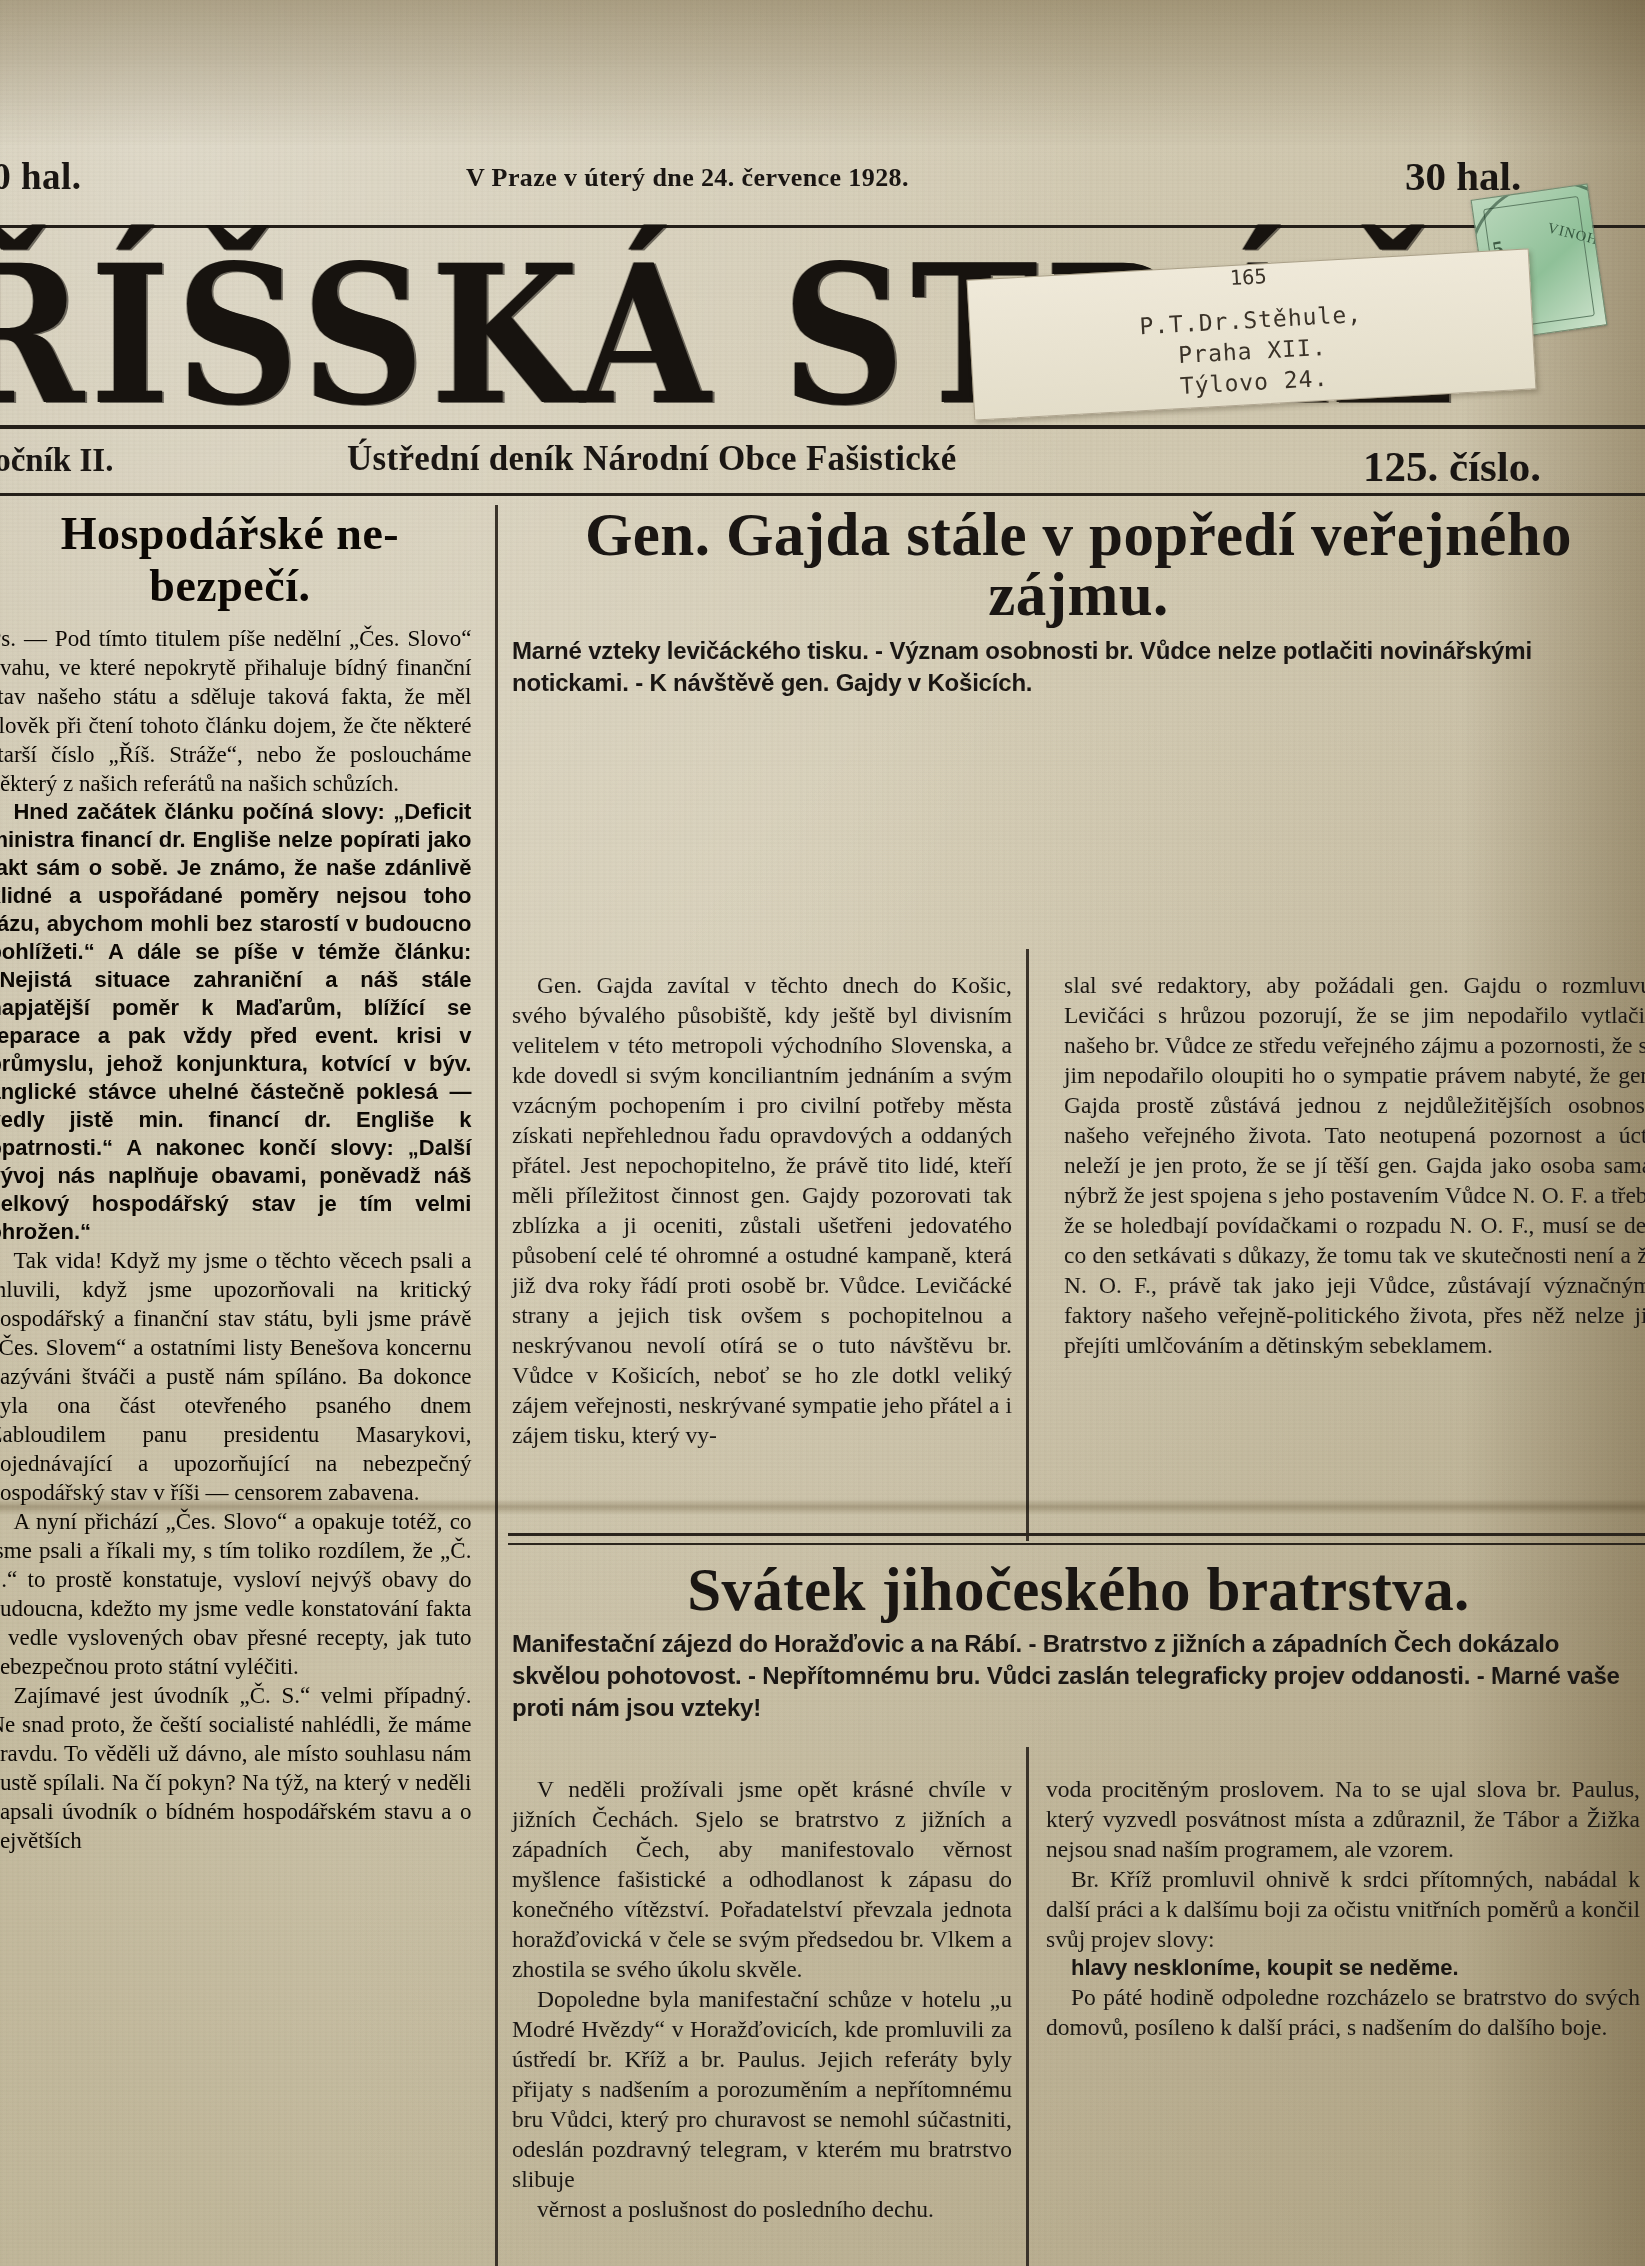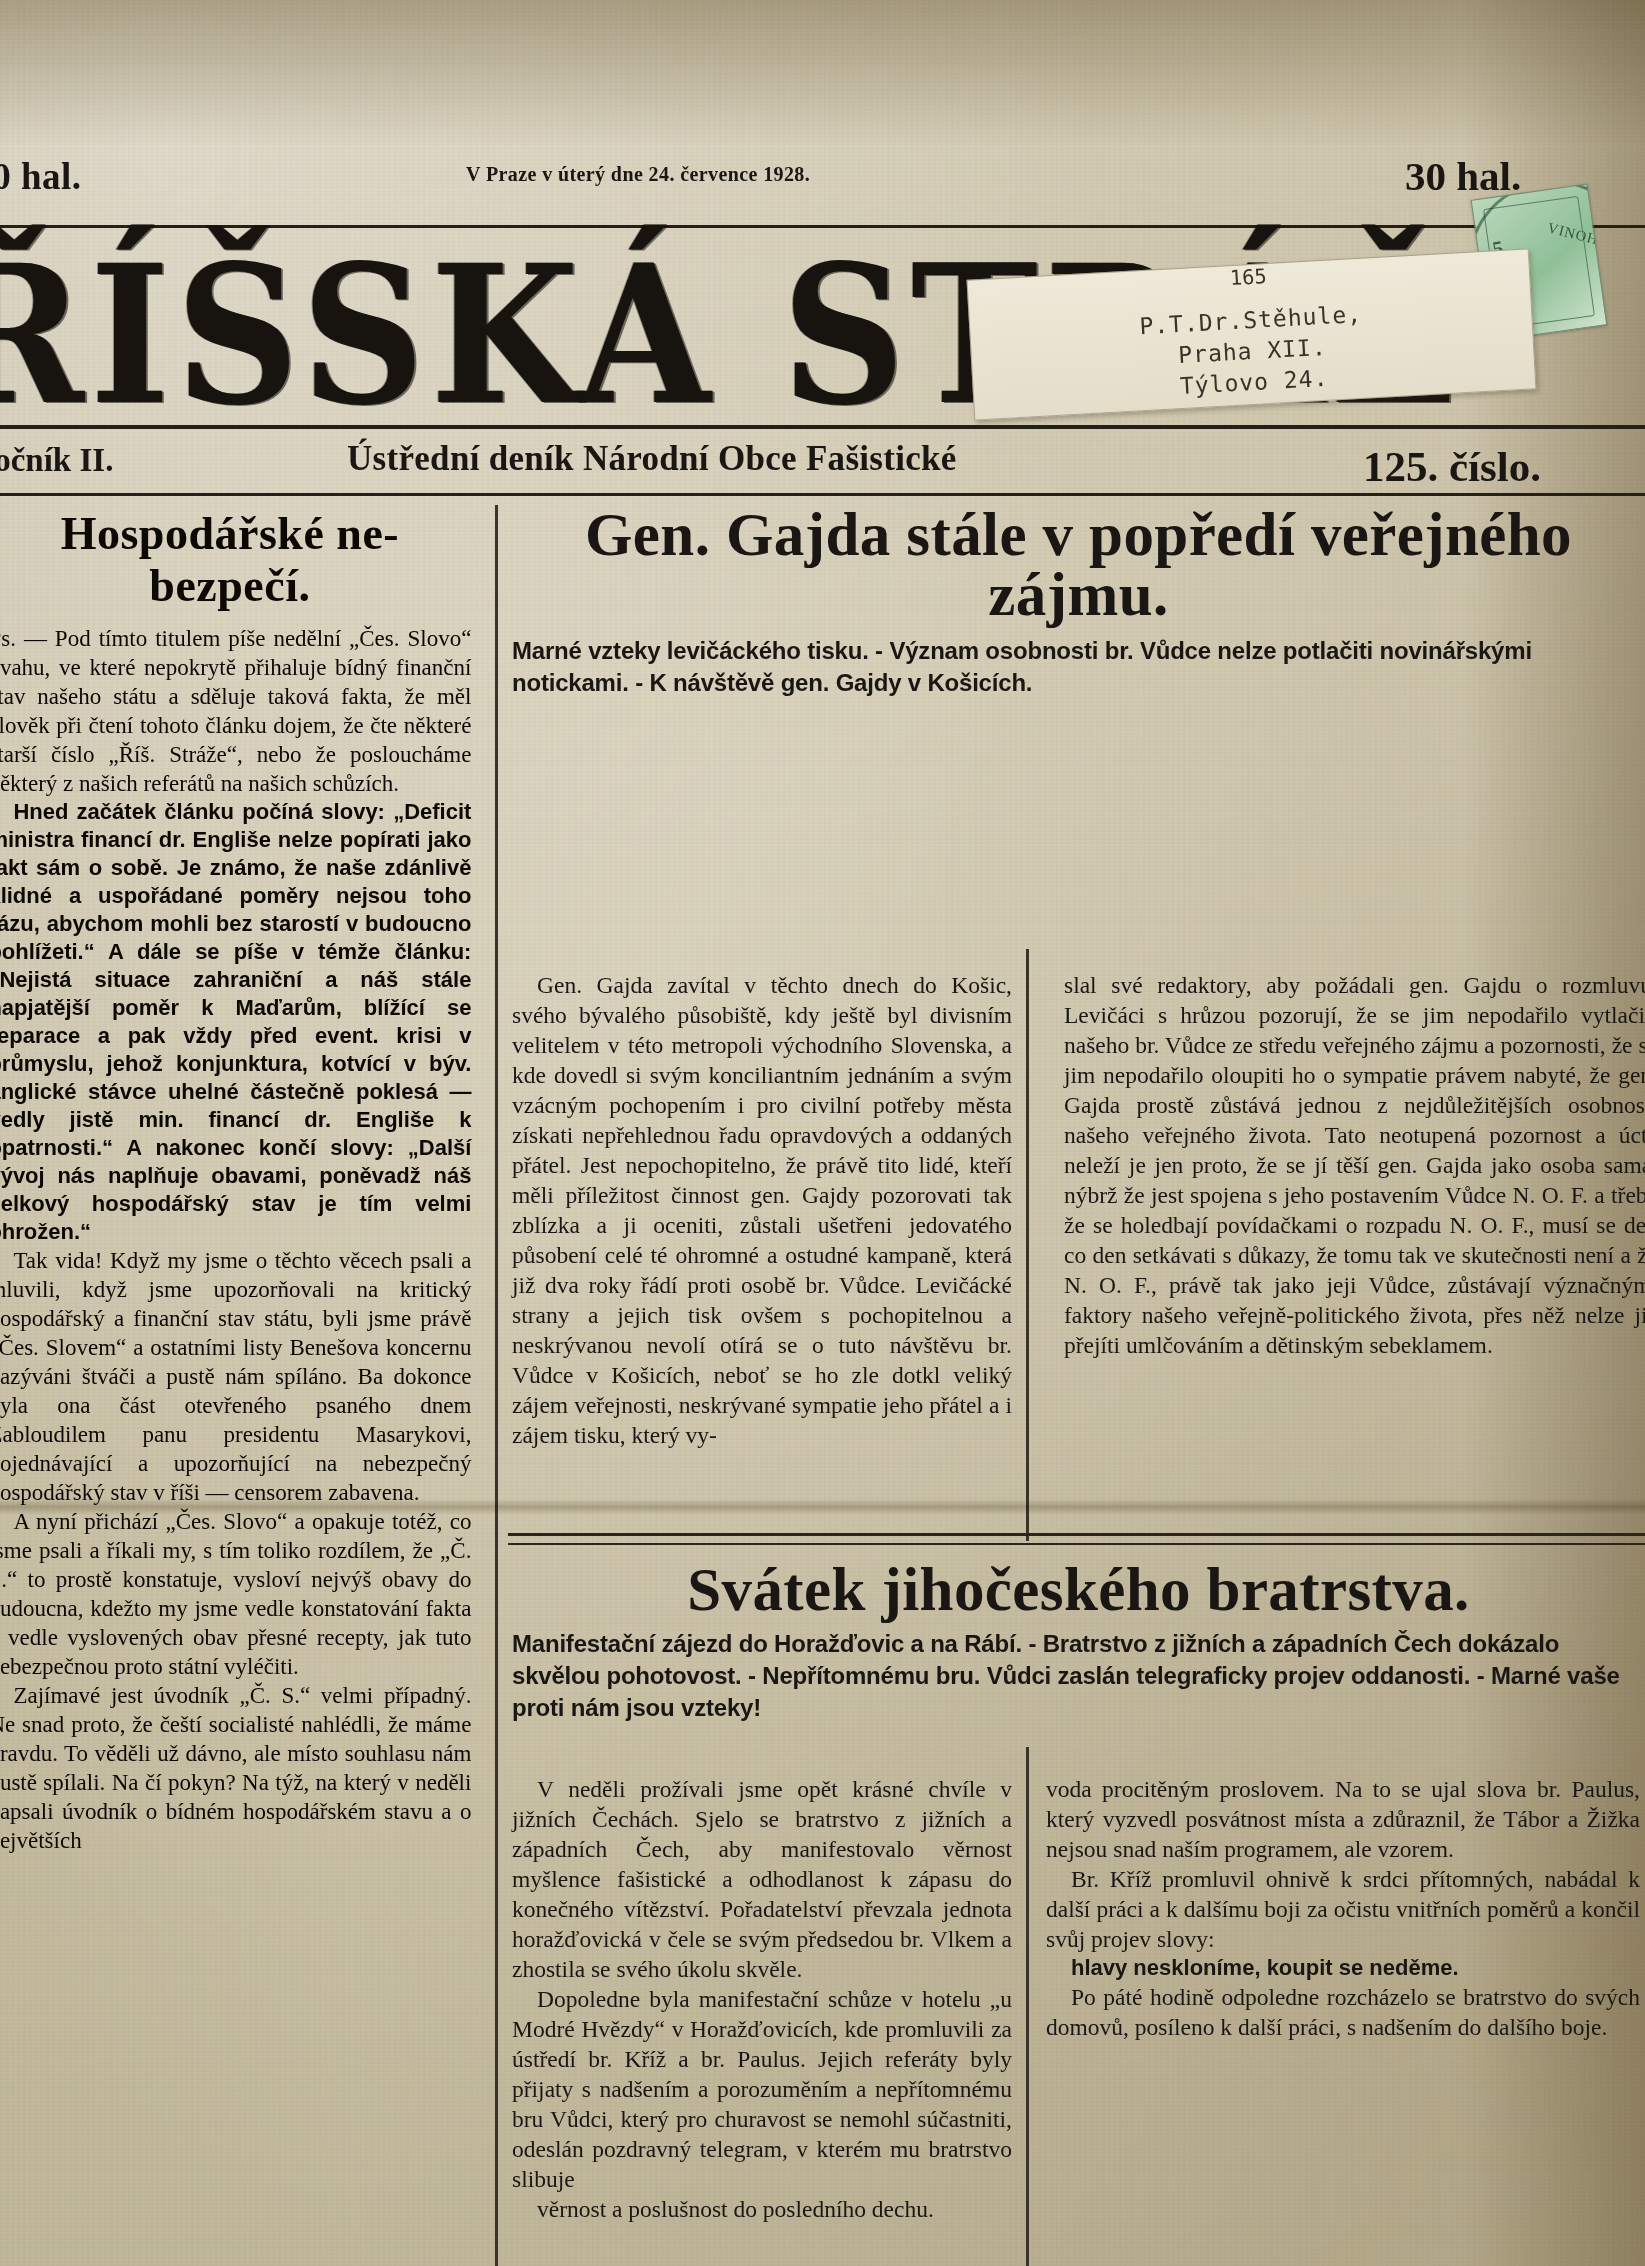--- a/index.html
+++ b/index.html
@@ -53,21 +53,21 @@
   .price-left{
     position:absolute;left:-7.8px;top:155px;
     font-weight:bold;font-size:37px;letter-spacing:0.5px;
   }
   .price-right{
     position:absolute;left:1405px;top:152px;
     font-weight:bold;font-size:41px;
   }
   .dateline{
     position:absolute;left:466px;top:163px;
-    font-size:20px;font-weight:bold;letter-spacing:0.4px;
+    font-size:26px;font-weight:bold;letter-spacing:0.4px;
   }
   .masthead{
     position:absolute;left:-58px;top:223px;width:1708px;height:209px;
     overflow:hidden;
   }
   .masthead-title{
     font-family:"DejaVu Serif", serif;
     font-weight:bold;
     font-size:171px;
     line-height:200px;

